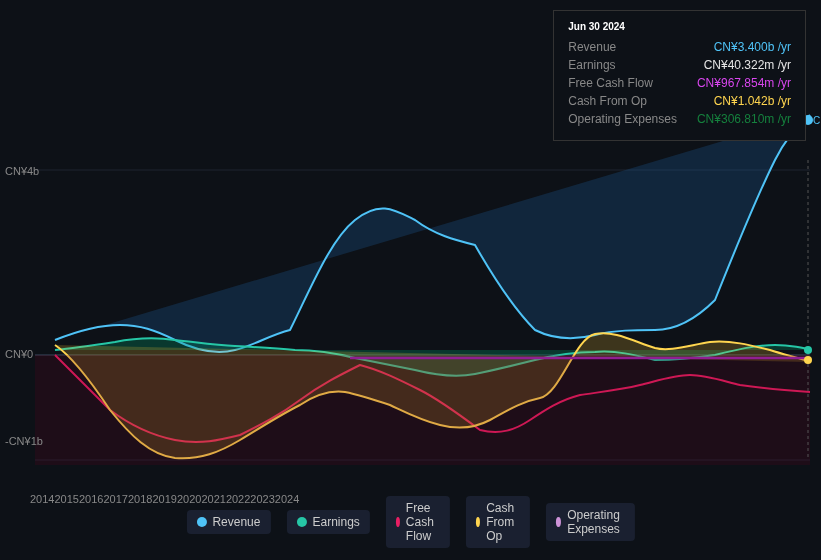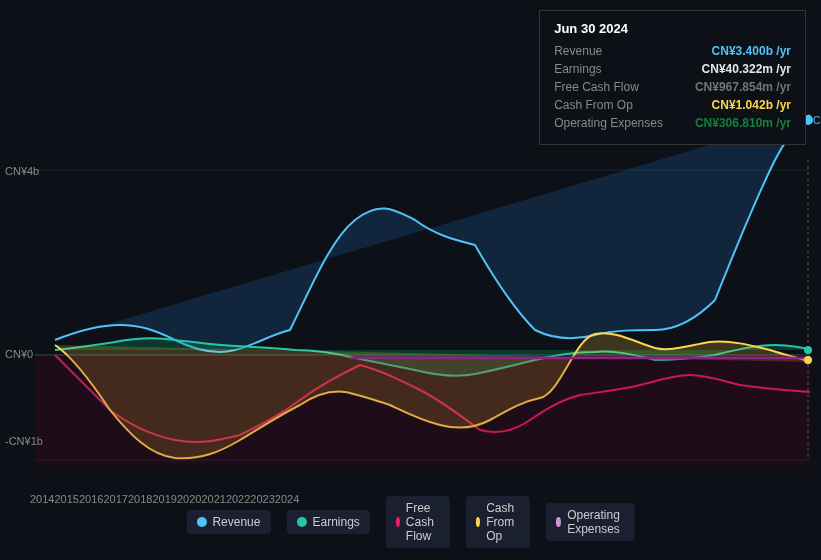--- a/index.html
+++ b/index.html
@@ -26,46 +26,45 @@
       right: 15px;
       background: #0d1117;
       border: 1px solid #333;
       padding: 10px 14px;
       z-index: 10;
       min-width: 240px;
     }
 
     #tooltip-date {
       color: #fff;
-      font-size: 13px;
+      font-size: 10px;
       font-weight: bold;
       margin-bottom: 8px;
     }
 
     .tooltip-row {
       display: flex;
       justify-content: space-between;
       font-size: 12px;
       margin-bottom: 4px;
       gap: 20px;
     }
 
     .tooltip-label {
       color: #888;
     }
 
     .tooltip-value {
-      font-weight: bold;
-      margin-left: 12px;
+      font-weight: normal;
     }
 
     .tooltip-value.revenue { color: #4fc3f7; }
     .tooltip-value.earnings { color: #e5e5e5; }
     .tooltip-value.profit-margin { color: #00e676; }
-    .tooltip-value.fcf { color: #737373; }
+    .tooltip-value.fcf { color: #d946ef; }
     .tooltip-value.cashfromop { color: #ffd54f; }
     .tooltip-value.opex { color: #15803d; }
 
     .profit-margin-row {
       margin-left: 0;
       margin-top: -2px;
       margin-bottom: 4px;
     }
 
     

